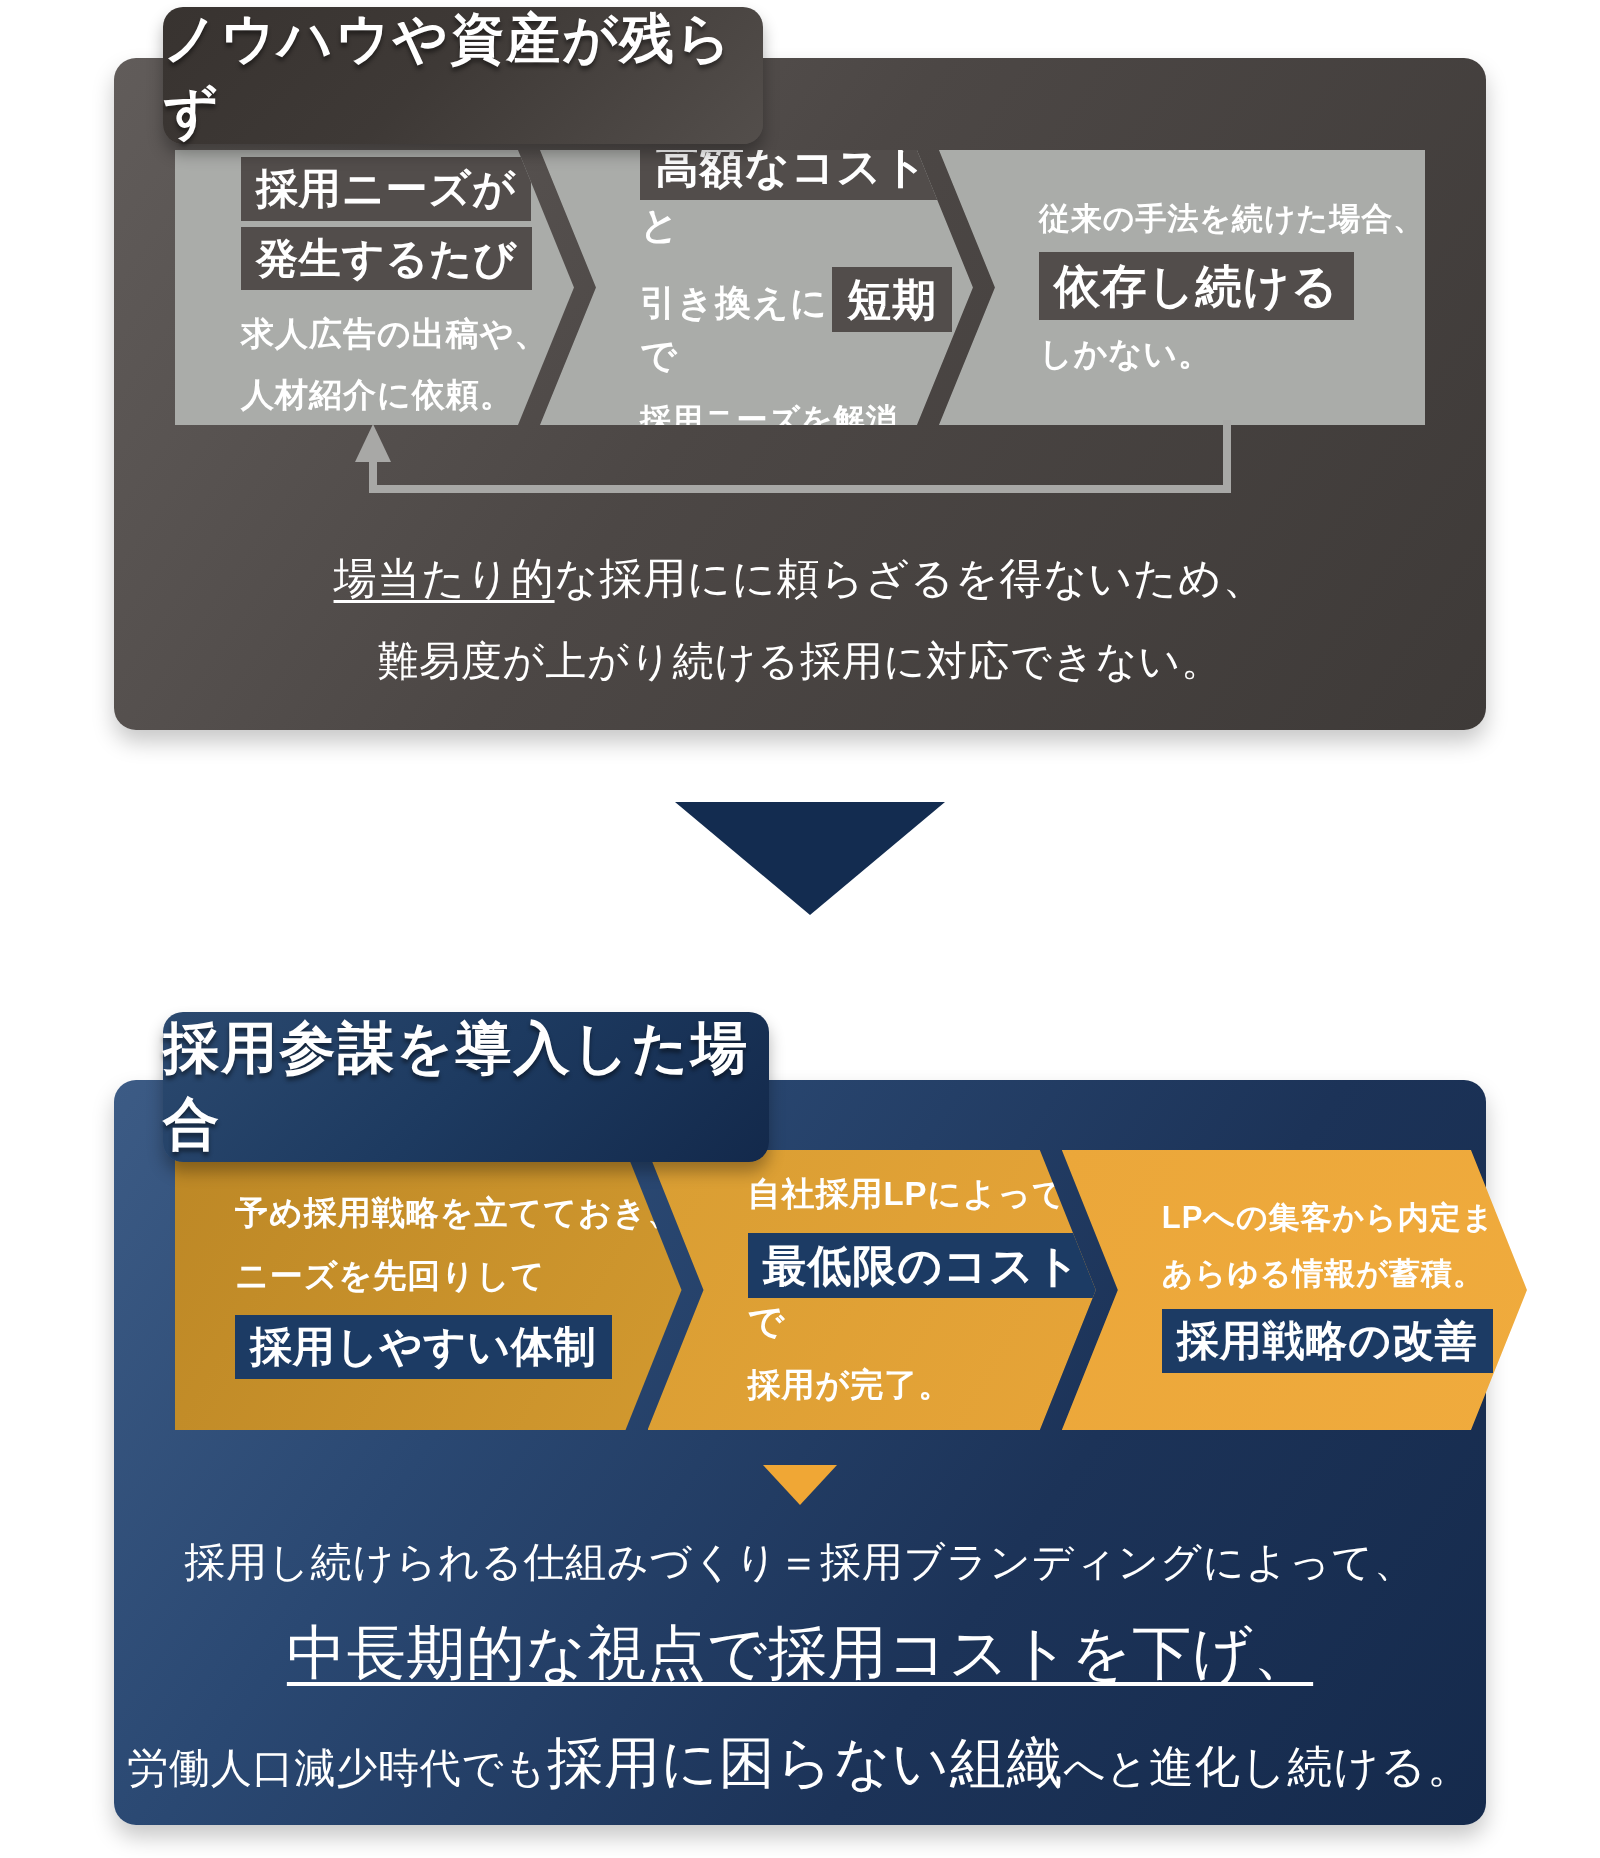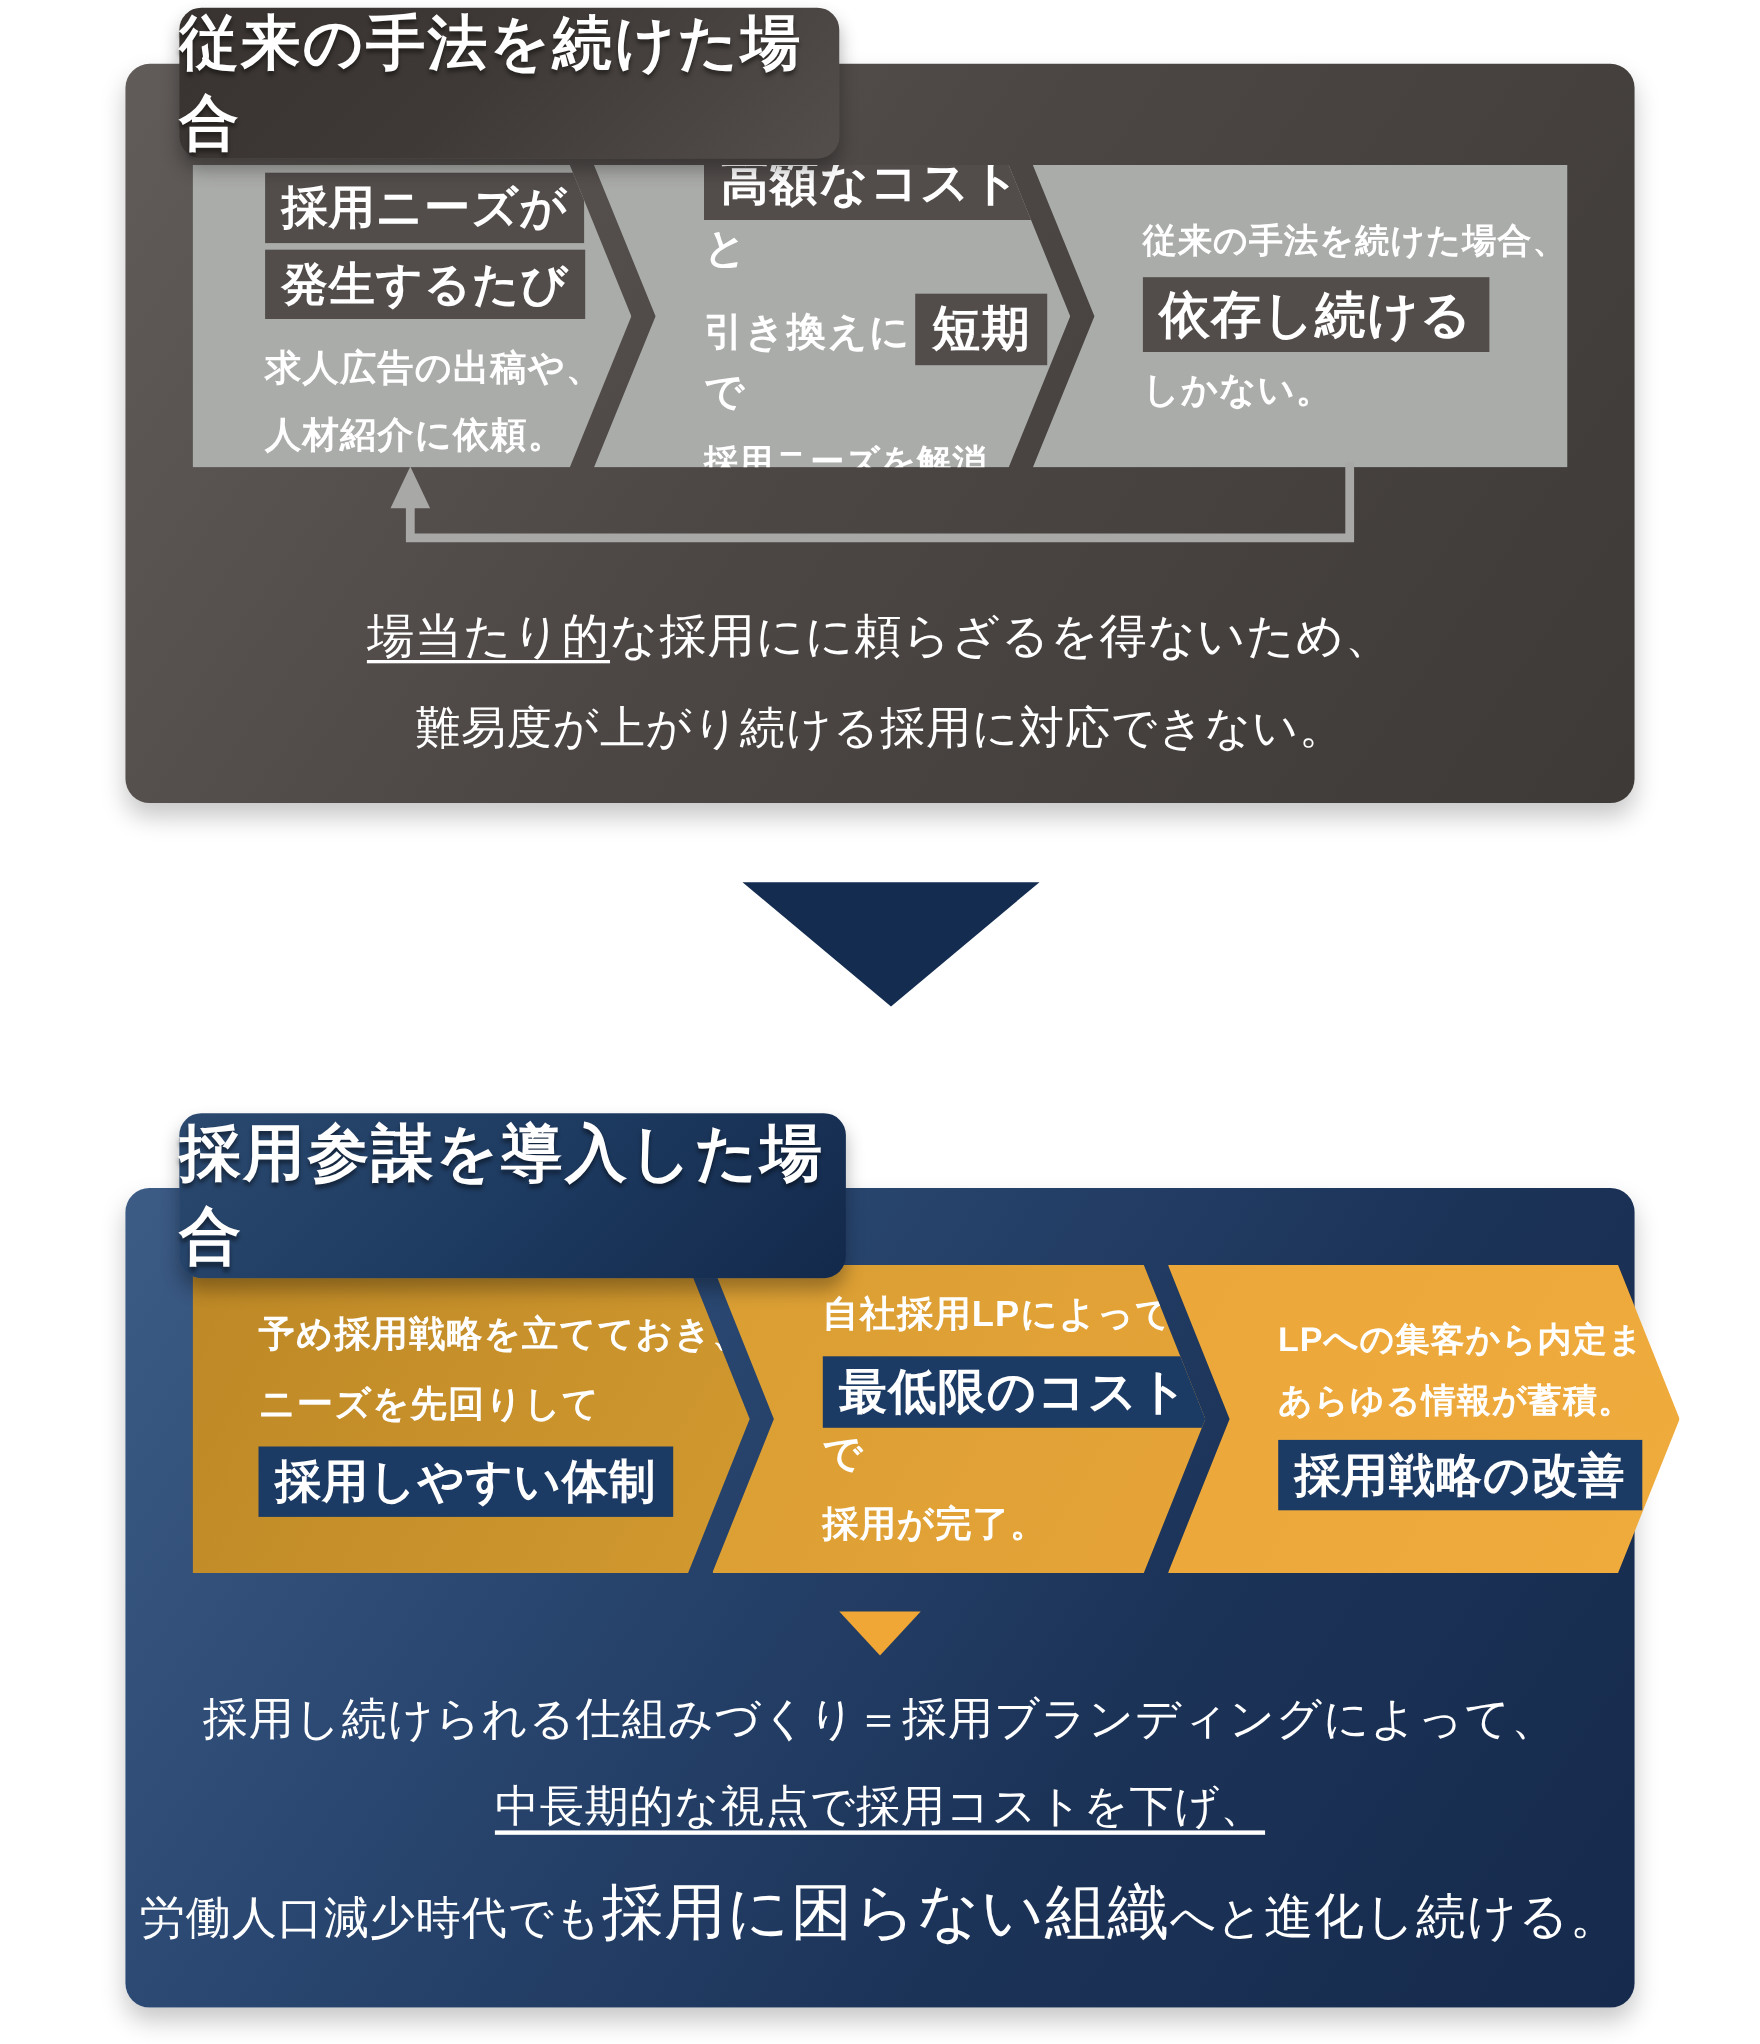--- a/index.html
+++ b/index.html
@@ -59,21 +59,21 @@
     border-top:40px solid #f0a735;}
   
   .loop-svg{position:absolute;left:0;top:0;width:1372px;height:672px;pointer-events:none;}
   u.mark{text-decoration:underline;text-underline-offset:7px;text-decoration-thickness:3px;}
   u.mark2{text-decoration:underline;text-underline-offset:9px;text-decoration-thickness:4px;}
 </style>
 </head>
 <body>
 
 <div class="badge badge-gray">
-  <span>従来の手法を続けた場合</span>
+  <span>ノウハウや資産が残らず</span>
 </div>
 
 <div class="panel panel-gray">
 
   <div class="chev-row row-top">
 
     <div class="chev chev-first box-gray" style="padding-left:66px;">
       <div><span class="tag tag-gray" style="font-size:42px;">採用ニーズが</span></div>
       <div style="margin-top:6px;"><span class="tag tag-gray" style="font-size:42px;">発生するたび</span></div>
       <div class="plain" style="font-size:33px;margin-top:22px;">求人広告の出稿や、</div>
@@ -140,18 +140,18 @@
       <div class="plain" style="font-size:31px;">LPへの集客から内定まで</div>
       <div class="plain" style="font-size:31px;margin-top:14px;">あらゆる情報が蓄積。</div>
       <div style="margin:14px 0 10px;"><span class="tag tag-navy" style="font-size:42px;">採用戦略の改善</span></div>
     </div>
   </div>
 
   <div class="tri-small"></div>
 
   <div class="caption" style="top:455px;">
     <div style="font-size:41px;">採用し続けられる仕組みづくり＝採用ブランディングによって、</div>
-    <div style="font-size:40px;margin-top:24px;"><u class="mark2">中長期的な視点で採用コストを下げ、</u></div>
+    <div style="font-size:59px;margin-top:24px;"><u class="mark2">中長期的な視点で採用コストを下げ、</u></div>
     <div style="font-size:41px;margin-top:32px;">
       <span>労働人口減少時代でも</span><span style="font-size:56px;">採用に困らない組織</span><span>へと</span><span style="font-size:45px;">進化し続ける。</span>
     </div>
   </div>
 </div>
 
 </body></html>

